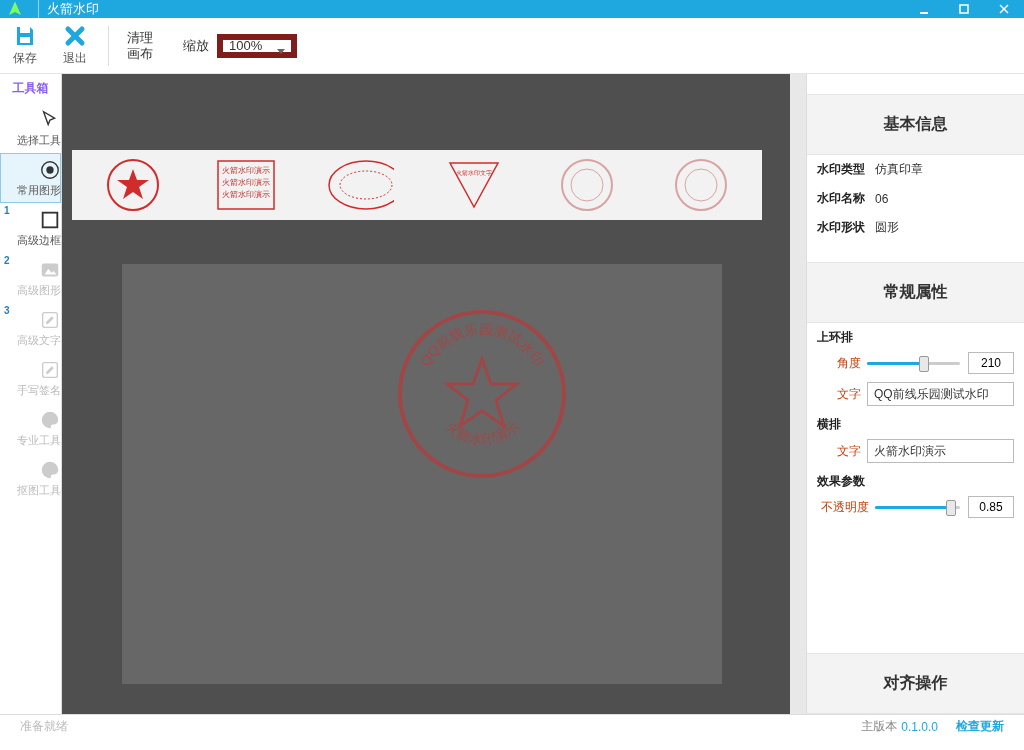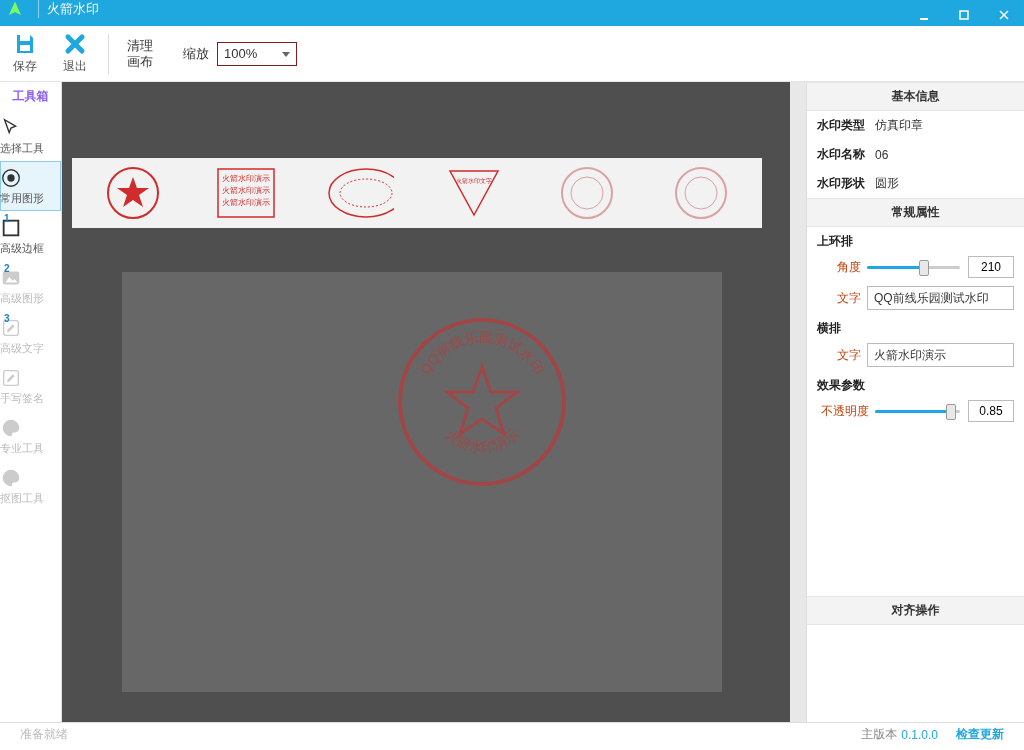--- a/index.html
+++ b/index.html
@@ -1,56 +1,56 @@
 <!DOCTYPE html>
 <html><head>
 <meta charset="utf-8">
 <style>
 * { box-sizing: border-box; margin: 0; padding: 0; font-family: "Microsoft YaHei", "SimSun", sans-serif; }
 html, body { width: 1024px; height: 750px; overflow: hidden; background: #fff; }
 
 
-.titlebar { height: 26px; background: #1fa7e0; display: flex; align-items: flex-start; color: #fff; font-size: 13px; padding-left: 6px; }
+.titlebar { height: 18px; background: #1fa7e0; display: flex; align-items: center; color: #fff; font-size: 13px; padding-left: 6px; }
 .titlebar .app-icon { width: 18px; height: 18px; margin-right: 6px; }
 .titlebar .divider { width: 1px; height: 18px; background: rgba(255,255,255,0.5); margin: 0 8px; }
 .titlebar .spacer { flex: 1; }
 .titlebar .win-btn { width: 40px; height: 30px; display: flex; align-items: center; justify-content: center; cursor: pointer; }
 .titlebar .win-btn svg { stroke: #fff; }
 
 
 .toolbar { height: 56px; border-bottom: 1px solid #e5e5e5; display: flex; align-items: center; }
 .tool-btn { width: 50px; height: 72px; display: flex; flex-direction: column; align-items: center; justify-content: center; cursor: pointer; font-size: 12px; color: #555; }
 .tool-btn .ico { width: 24px; height: 24px; margin-bottom: 2px; }
 .tool-sep { width: 1px; height: 40px; background: #ddd; margin: 0 8px; }
 .tool-text-btn { font-size: 13px; color: #333; padding: 0 10px; cursor: pointer; line-height: 1.2; }
 .zoom-wrap { display: flex; align-items: center; margin-left: 20px; font-size: 13px; color: #333; }
-.zoom-wrap .combo { margin-left: 8px; border: 1px solid #7f1d1d; background: #fff; height: 24px; width: 80px; display: flex; align-items: center; padding: 0 6px; font-size: 13px; position: relative; }
+.zoom-wrap .combo { margin-left: 8px; border: 6px solid #7f1d1d; background: #fff; height: 24px; width: 80px; display: flex; align-items: center; padding: 0 6px; font-size: 13px; position: relative; }
 .zoom-wrap .combo .caret { position: absolute; right: 6px; top: 9px; border-left: 4px solid transparent; border-right: 4px solid transparent; border-top: 5px solid #666; }
 
 
 .main { display: flex; height: calc(750px - 30px - 56px - 24px); }
 .sidebar { width: 62px; border-right: 1px solid #ddd; background: #fff; display: flex; flex-direction: column; }
 .sidebar .sb-header { font-size: 12px; font-weight: bold; padding: 6px 0; text-align: center; border-bottom: 0px solid #ddd; color: #8b5cf6; }
-.sb-item { height: 50px; display: flex; flex-direction: column; align-items: flex-start; justify-content: center; font-size: 11px; color: #555; cursor: pointer; position: relative; }
+.sb-item { height: 50px; display: flex; flex-direction: column; align-items: flex-end; justify-content: center; font-size: 11px; color: #555; cursor: pointer; position: relative; }
 .sb-item.selected { background: #e6f4fb; box-shadow: inset 0 0 0 1px #8fcbe8; }
 .sb-item.disabled { color: #bbb; }
 .sb-item .ico { width: 22px; height: 22px; margin-bottom: 2px; }
 .sb-item .badge { position: absolute; top: 2px; left: 4px; font-size: 10px; color: #1e7fc2; font-weight: bold; }
 
 
 .canvas-area { flex: 1; background: #4f4f4f; position: relative; overflow: hidden; }
 .canvas-scroll-v { position: absolute; right: 0; top: 0; bottom: 0; width: 16px; background: #e8e8e8; }
 .canvas-page { position: absolute; left: 60px; top: 190px; width: 600px; height: 420px; background: #676767; }
 .stamp-preview { position: absolute; left: 270px; top: 40px; width: 180px; height: 180px; opacity: 0.55; }
 .stamp-gallery { position: absolute; left: 10px; top: 76px; width: 690px; height: 70px; background: #f2f2f2; display: flex; align-items: center; justify-content: space-around; padding: 4px; }
 .gallery-item { width: 68px; height: 60px; display: flex; align-items: center; justify-content: center; }
 
 
 .right-panel { width: 218px; border-left: 1px solid #ddd; background: #fff; display: flex; flex-direction: column; font-size: 12px; overflow-y: auto; }
-.panel-header { background: #f3f3f3; border-top: 1px solid #e5e5e5; border-bottom: 1px solid #e5e5e5; text-align: center; font-weight: bold; font-size: 12px; padding: 5px 0; color: #333; }
+.panel-header { background: #f3f3f3; border-top: 1px solid #e5e5e5; border-bottom: 1px solid #e5e5e5; text-align: center; font-weight: bold; font-size: 16px; padding: 19px 0; color: #333; margin-top: 20px; }
 .prop-row { display: flex; padding: 6px 10px; align-items: center; }
 .prop-row .k { width: 58px; color: #222; font-weight: bold; }
 .prop-row .v { color: #333; }
 .sub-header { font-weight: bold; padding: 6px 10px 2px; color: #222; }
 .field-row { display: flex; align-items: center; padding: 4px 10px; }
 .field-row .lbl { width: 50px; text-align: right; padding-right: 6px; color: #c2410c; }
 .slider { flex: 1; height: 20px; position: relative; }
 .slider .track { position: absolute; left: 0; right: 0; top: 9px; height: 3px; background: #ccc; border-radius: 2px; }
 .slider .fill { position: absolute; left: 0; top: 9px; height: 3px; background: #1fa7e0; border-radius: 2px; }
 .slider .thumb { position: absolute; top: 3px; width: 10px; height: 16px; background: #e8e8e8; border: 1px solid #999; border-radius: 2px; }

